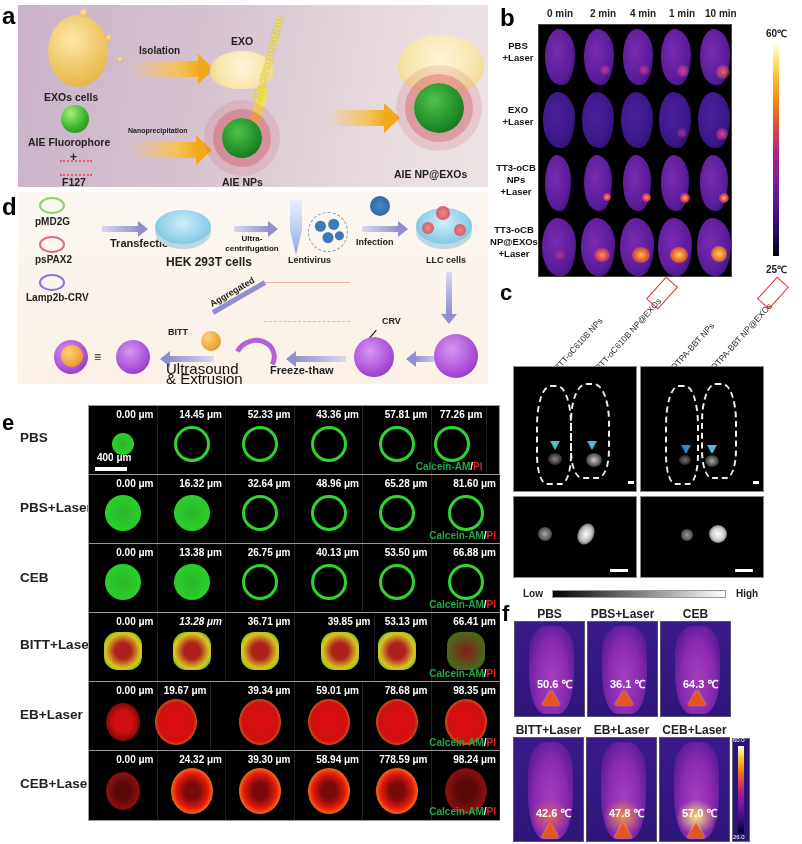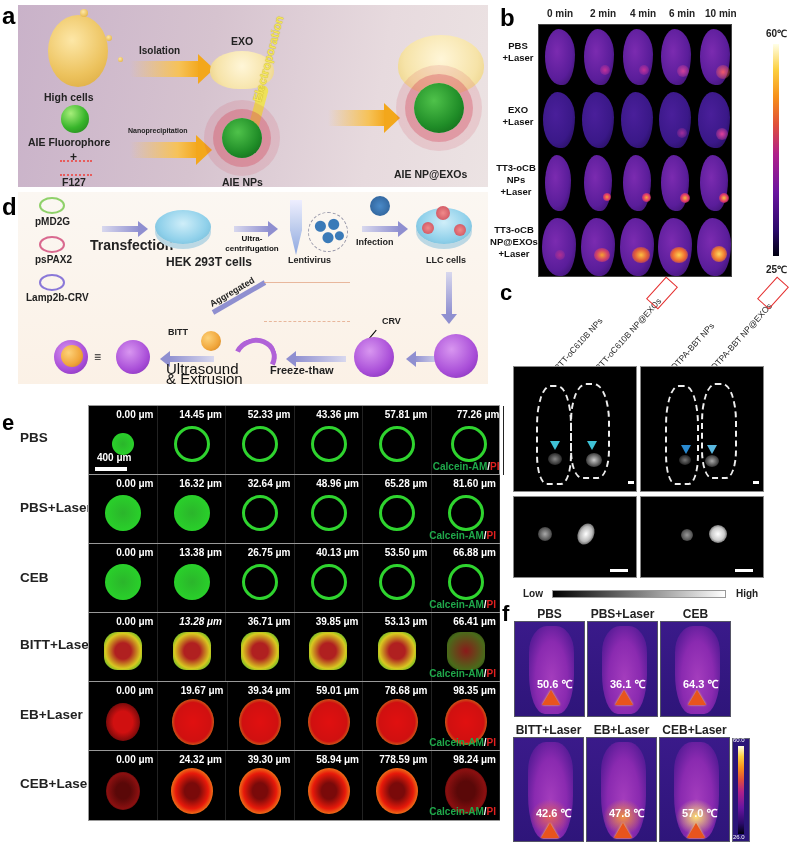--- a/index.html
+++ b/index.html
@@ -52,21 +52,21 @@
 </style>
 </head>
 <body>
 
 <div class="plabel" style="left:2px;top:4px">a</div>
 <div id="pa" class="abs">
   <div class="tumor" style="left:30px;top:10px;width:60px;height:72px"></div>
   <div class="tumor" style="left:62px;top:4px;width:8px;height:8px"></div>
   <div class="tumor" style="left:88px;top:30px;width:6px;height:6px"></div>
   <div class="tumor" style="left:100px;top:52px;width:5px;height:5px"></div>
-  <div class="lbl" style="left:26px;top:86px;font-size:10.5px">High cells</div>
+  <div class="lbl" style="left:26px;top:86px;font-size:10.5px">EXOs cells</div>
   <div class="gsphere" style="left:43px;top:100px;width:28px;height:28px"></div>
   <div class="lbl" style="left:10px;top:131px;font-size:10.5px">AIE Fluorophore</div>
   <div class="lbl" style="left:52px;top:145px;font-size:12px">+</div>
   <div class="abs" style="left:42px;top:155px;width:32px;height:16px;border-top:2px dotted #e85c5c;border-bottom:2px dotted #e85c5c"></div>
   <div class="lbl" style="left:44px;top:171px;font-size:10.5px">F127</div>
 
   <div class="arrowy" style="left:112px;top:56px;width:70px"></div>
   <div class="lbl" style="left:121px;top:40px;font-size:10px">Isolation</div>
   <div class="arrowy" style="left:112px;top:137px;width:68px"></div>
   <div class="lbl" style="left:110px;top:122px;font-size:7px">Nanoprecipitation</div>
@@ -81,21 +81,21 @@
   <div class="arrowy" style="left:310px;top:105px;width:58px"></div>
   <div class="exo" style="left:380px;top:30px;width:86px;height:60px"></div>
   <div class="npcore" style="left:396px;top:78px;width:50px;height:50px"></div>
   <div class="lbl" style="left:376px;top:163px;font-size:10.5px">AIE NP@EXOs</div>
 </div>
 
 <div class="plabel" style="left:500px;top:6px">b</div>
 <div class="lbl" style="left:547px;top:8px;font-size:10px">0 min</div>
 <div class="lbl" style="left:590px;top:8px;font-size:10px">2 min</div>
 <div class="lbl" style="left:630px;top:8px;font-size:10px">4 min</div>
-<div class="lbl" style="left:669px;top:8px;font-size:10px">6 min</div>
+<div class="lbl" style="left:669px;top:8px;font-size:10px">1 min</div>
 <div class="lbl" style="left:705px;top:8px;font-size:10px">10 min</div>
 
 <div class="abs" style="left:500px;top:40px;width:36px;text-align:center;font-size:9.5px;font-weight:bold;line-height:12px">
   <div>PBS</div>
   <div>+Laser</div>
 </div>
 <div class="abs" style="left:500px;top:104px;width:36px;text-align:center;font-size:9.5px;font-weight:bold;line-height:12px">
   <div>EXO</div>
   <div>+Laser</div>
 </div>
@@ -198,21 +198,21 @@
 <div class="plabel" style="left:2px;top:195px">d</div>
 <div id="pd" class="abs">
   <div class="plasmid" style="left:21px;top:5px;border-color:#8fd16a"></div>
   <div class="lbl" style="left:17px;top:24px;font-size:10px">pMD2G</div>
   <div class="plasmid" style="left:21px;top:44px;border-color:#d9698f"></div>
   <div class="lbl" style="left:17px;top:62px;font-size:10px">psPAX2</div>
   <div class="plasmid" style="left:21px;top:82px;border-color:#8a78d8"></div>
   <div class="lbl" style="left:8px;top:100px;font-size:10px">Lamp2b-CRV</div>
 
   <div class="arrowv" style="left:84px;top:34px;width:38px"></div>
-  <div class="lbl" style="left:72px;top:45px;font-size:14px">Transfection</div>
+  <div class="lbl" style="left:92px;top:45px;font-size:11px">Transfection</div>
   <div class="dish" style="left:137px;top:18px;width:56px;height:34px"></div>
   <div class="lbl" style="left:148px;top:63px;font-size:12px">HEK 293T cells</div>
 
   <div class="arrowv" style="left:216px;top:34px;width:36px"></div>
   <div class="abs" style="left:204px;top:42px;font-size:8px;font-weight:bold;text-align:center;line-height:10px;width:60px">
     <div>Ultra-</div>
     <div>centrifugation</div>
   </div>
   <div class="abs" style="left:272px;top:8px;width:12px;height:55px;background:linear-gradient(180deg,#eef 0%,#c8d4f0 40%,#8fa8e0 100%);clip-path:polygon(0 0,100% 0,100% 55%,50% 100%,0 55%)"></div>
   <div class="abs" style="left:290px;top:20px;width:40px;height:40px;border:1px dashed #99a;border-radius:50%;background:radial-gradient(circle at 30% 35%,#3a7ab8 0 5px,transparent 6px),radial-gradient(circle at 65% 30%,#3a7ab8 0 5px,transparent 6px),radial-gradient(circle at 50% 65%,#3a7ab8 0 5px,transparent 6px),radial-gradient(circle at 80% 60%,#3a7ab8 0 4px,transparent 5px)"></div>
@@ -319,21 +319,21 @@
         <div class="ring" style="width: 36px; height: 36px; left: 16px; top: 20px; border: 3px solid rgb(47, 212, 47);"></div>
       </div>
       <div class="ecell" style="left: 205.5px;">
         <div class="edepth">43.36 μm</div>
         <div class="ring" style="width: 36px; height: 36px; left: 16px; top: 20px; border: 3px solid rgb(47, 212, 47);"></div>
       </div>
       <div class="ecell" style="left: 274px;">
         <div class="edepth">57.81 μm</div>
         <div class="ring" style="width: 36px; height: 36px; left: 16px; top: 20px; border: 3px solid rgb(47, 212, 47);"></div>
       </div>
-      <div class="ecell" style="left: 346px;">
+      <div class="ecell" style="left: 329px;">
         <div class="edepth">77.26 μm</div>
         <div class="ring" style="width: 36px; height: 36px; left: 16px; top: 20px; border: 3px solid rgb(47, 212, 47);"></div>
         <div class="stain"><span style="color: rgb(31, 168, 74);">Calcein-AM</span><span style="color: rgb(255, 255, 255);">/</span><span style="color: rgb(224, 32, 32);">PI</span></div>
       </div>
     </div>
     <div class="rowlbl" style="top: 500px;">PBS+Laser</div>
     <div class="erow" style="top: 474px;">
       <div class="ecell" style="left: 0px;">
         <div class="edepth">0.00 μm</div>
         <div class="ring" style="width: 36px; height: 36px; left: 16px; top: 20px; background: radial-gradient(circle, rgb(43, 181, 43), rgb(41, 208, 42) 70%, rgb(26, 138, 26));"></div>
@@ -395,41 +395,41 @@
         <div class="ring" style="width: 38px; height: 38px; left: 15px; top: 19px; border-radius: 35%; background: radial-gradient(circle, rgb(176, 32, 32) 30%, rgb(216, 200, 32) 65%, rgb(58, 184, 42) 90%);"></div>
       </div>
       <div class="ecell" style="left: 68.5px; font-style: italic;">
         <div class="edepth">13.28 μm</div>
         <div class="ring" style="width: 38px; height: 38px; left: 15px; top: 19px; border-radius: 35%; background: radial-gradient(circle, rgb(176, 32, 32) 30%, rgb(216, 200, 32) 65%, rgb(58, 184, 42) 90%);"></div>
       </div>
       <div class="ecell" style="left: 137px;">
         <div class="edepth">36.71 μm</div>
         <div class="ring" style="width: 38px; height: 38px; left: 15px; top: 19px; border-radius: 35%; background: radial-gradient(circle, rgb(176, 32, 32) 30%, rgb(216, 200, 32) 65%, rgb(58, 184, 42) 90%);"></div>
       </div>
-      <div class="ecell" style="left: 205px;">
+      <div class="ecell" style="left: 217px;">
         <div class="edepth">39.85 μm</div>
         <div class="ring" style="width: 38px; height: 38px; left: 15px; top: 19px; border-radius: 35%; background: radial-gradient(circle, rgb(176, 32, 32) 30%, rgb(216, 200, 32) 65%, rgb(58, 184, 42) 90%);"></div>
       </div>
       <div class="ecell" style="left: 274px;">
         <div class="edepth">53.13 μm</div>
         <div class="ring" style="width: 38px; height: 38px; left: 15px; top: 19px; border-radius: 35%; background: radial-gradient(circle, rgb(176, 32, 32) 30%, rgb(216, 200, 32) 65%, rgb(58, 184, 42) 90%);"></div>
       </div>
       <div class="ecell" style="left: 342.5px;">
         <div class="edepth">66.41 μm</div>
         <div class="ring" style="width: 38px; height: 38px; left: 15px; top: 19px; border-radius: 35%; background: radial-gradient(circle, rgb(138, 26, 26), rgb(74, 106, 26) 70%, rgb(26, 58, 10));"></div>
         <div class="stain"><span style="color: rgb(31, 168, 74);">Calcein-AM</span><span style="color: rgb(255, 255, 255);">/</span><span style="color: rgb(224, 32, 32);">PI</span></div>
       </div>
     </div>
     <div class="rowlbl" style="top: 707px;">EB+Laser</div>
     <div class="erow" style="top: 681px;">
       <div class="ecell" style="left: 0px;">
         <div class="edepth">0.00 μm</div>
         <div class="ring" style="width: 34px; height: 38px; left: 17px; top: 21px; background: radial-gradient(rgb(208, 16, 16) 40%, rgb(112, 10, 10) 75%, transparent);"></div>
       </div>
-      <div class="ecell" style="left: 70px; text-decoration: underline;">
+      <div class="ecell" style="left: 53px; text-decoration: underline;">
         <div class="edepth">19.67 μm</div>
         <div class="ring" style="width: 42px; height: 46px; left: 13px; top: 17px; background: radial-gradient(rgb(224, 16, 16), rgb(208, 16, 16) 60%, rgb(200, 176, 32) 85%, transparent);"></div>
       </div>
       <div class="ecell" style="left: 137px;">
         <div class="edepth">39.34 μm</div>
         <div class="ring" style="width: 42px; height: 46px; left: 13px; top: 17px; background: radial-gradient(rgb(224, 16, 16), rgb(208, 16, 16) 60%, rgb(200, 176, 32) 85%, transparent);"></div>
       </div>
       <div class="ecell" style="left: 205.5px;">
         <div class="edepth">59.01 μm</div>
         <div class="ring" style="width: 42px; height: 46px; left: 13px; top: 17px; background: radial-gradient(rgb(224, 16, 16), rgb(208, 16, 16) 60%, rgb(200, 176, 32) 85%, transparent);"></div>

